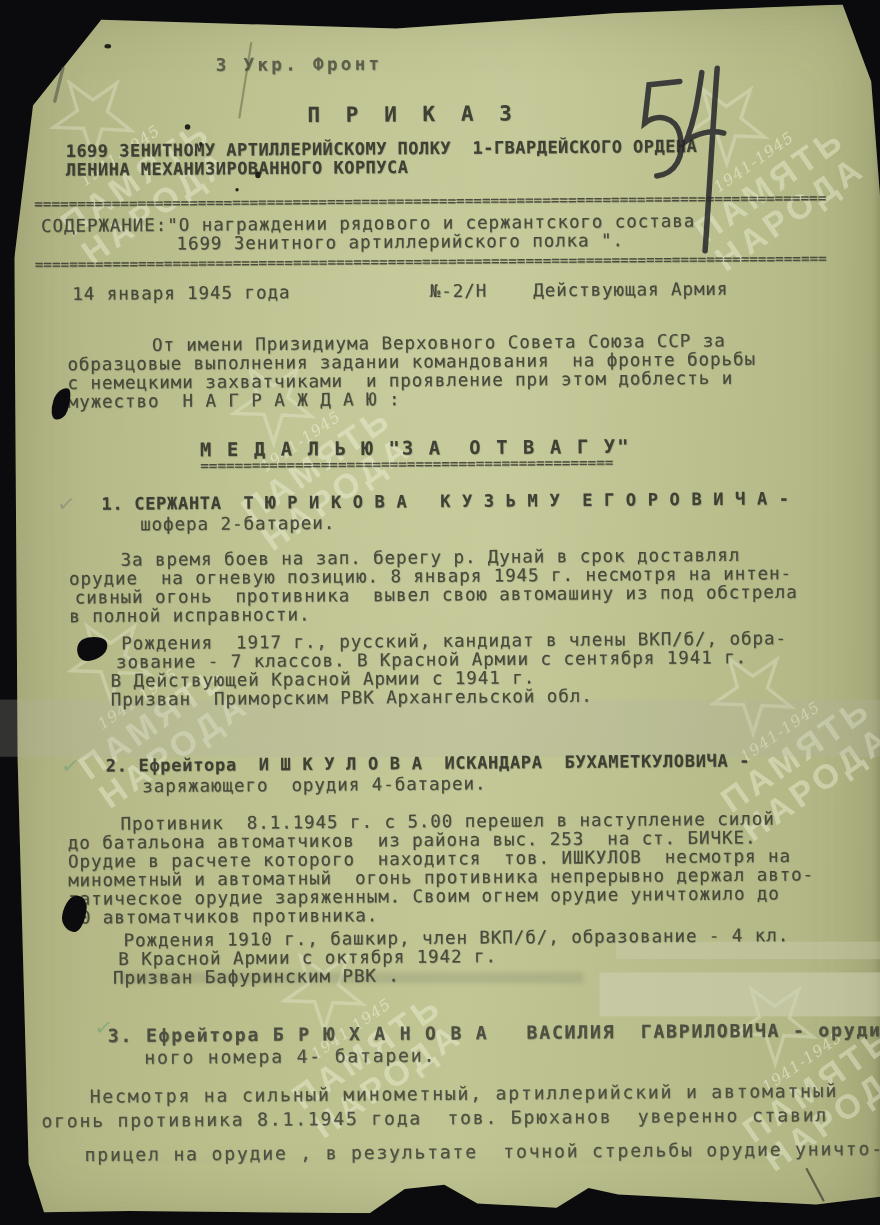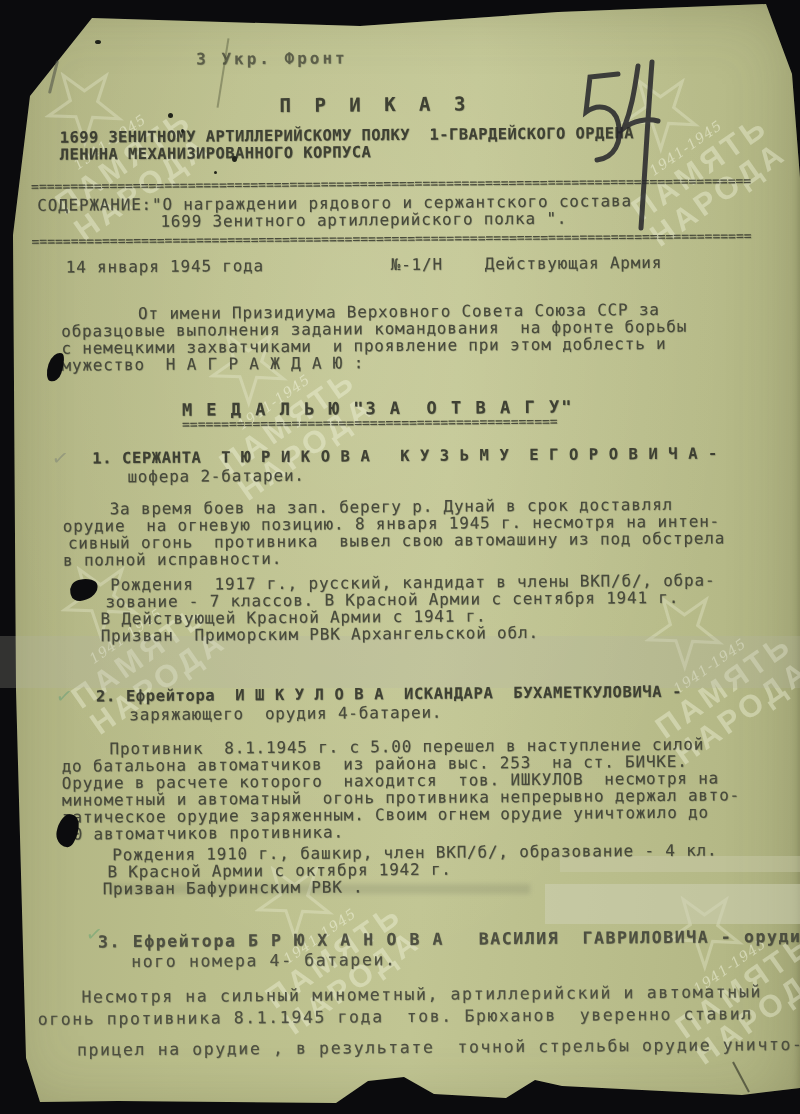--- a/index.html
+++ b/index.html
@@ -115,21 +115,21 @@
 
     <div class="ln b" style="left:63px;top:126px;font-size:15.5px;letter-spacing:.4px;">1699 ЗЕНИТНОМУ АРТИЛЛЕРИЙСКОМУ ПОЛКУ  1-ГВАРДЕЙСКОГО ОРДЕНА</div>
     <div class="ln b" style="left:63px;top:143px;font-size:15.5px;letter-spacing:.4px;">ЛЕНИНА МЕХАНИЗИРОВАННОГО КОРПУСА</div>
 
     <div class="ln sep" style="left:34px;top:176px;">============================================================================================</div>
     <div class="ln" style="left:40px;top:193px;">СОДЕРЖАНИЕ:"О награждении рядового и сержантского состава</div>
     <div class="ln" style="left:163px;top:210px;">1699 Зенитного артиллерийского полка ".</div>
     <div class="ln sep" style="left:34px;top:231px;">============================================================================================</div>
 
     <div class="ln" style="left:68px;top:255px;">14 января 1945 года</div>
-    <div class="ln" style="left:393px;top:255px;">№-1/Н</div>
+    <div class="ln" style="left:393px;top:255px;">№-2/Н</div>
     <div class="ln" style="left:487px;top:255px;">Действующая Армия</div>
 
     <div class="ln" style="left:140px;top:302px;">От имени Призидиума Верховного Совета Союза ССР за</div>
     <div class="ln" style="left:63px;top:319px;">образцовые выполнения задании командования  на фронте борьбы</div>
     <div class="ln" style="left:63px;top:336px;">с немецкими захватчиками  и проявление при этом доблесть и</div>
     <div class="ln" style="left:63px;top:353px;">мужество  Н А Г Р А Ж Д А Ю :</div>
 
     <div class="ln b" style="left:183px;top:398px;font-size:17px;letter-spacing:2px;">М Е Д А Л Ь Ю "З А  О Т В А Г У"</div>
     <div class="ln sep" style="left:183px;top:415px;">================================================</div>
 

